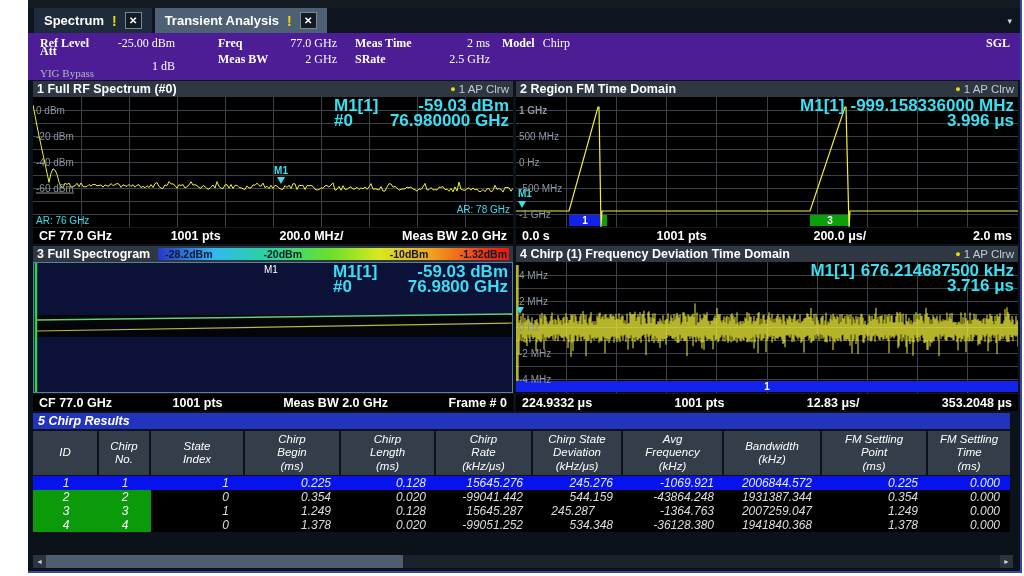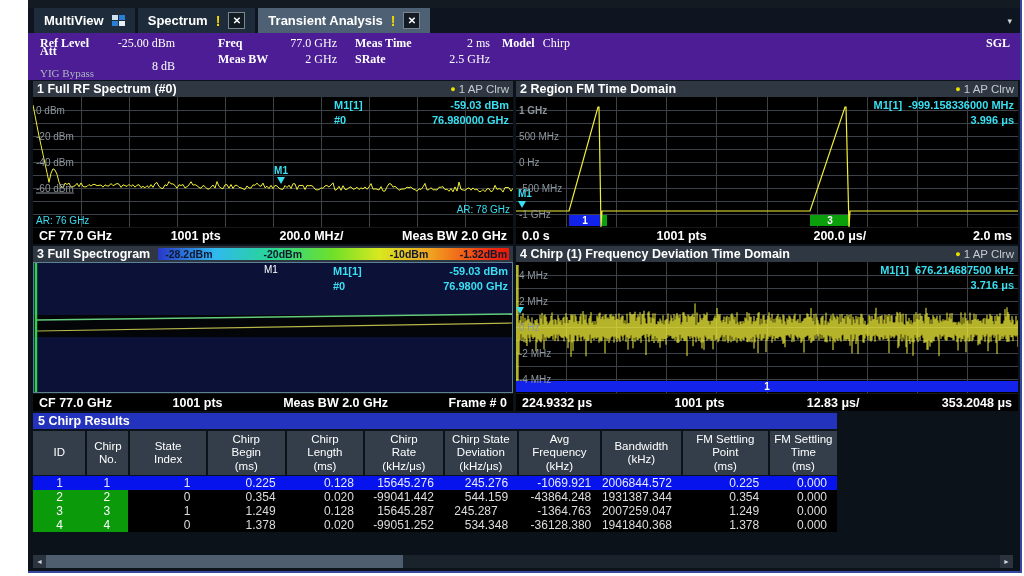--- a/index.html
+++ b/index.html
@@ -37,33 +37,33 @@
   .ptitle { height:16px; background:#2f3842; color:#fff; font-size:12.5px; font-weight:bold;
             display:flex; align-items:center; padding:0 4px; flex:0 0 16px; }
   .badge { margin-left:auto; font-weight:normal; font-size:11.5px; color:#c4cad0; display:flex; align-items:center; gap:3px; }
   .badge .dot { color:#e8e000; font-size:9px; }
   .pgraph { position:relative; flex:1; background:#000; overflow:hidden; }
   .pgraph svg { position:absolute; left:0; top:0; }
   .pfooter { height:17px; flex:0 0 17px; display:flex; justify-content:space-between; align-items:center;
              padding:0 6px; color:#fff; font-weight:bold; font-size:12.5px; background:#000;
              border-top:1px solid #16181a; white-space:pre; }
   .ylab { position:absolute; left:3px; transform:translateY(-50%); color:#8d959d; font-size:10px; white-space:pre; }
-  .mreadout { position:absolute; top:1px; right:4px; color:#39dff2; font-weight:bold; font-size:11px; }
+  .mreadout { position:absolute; top:1px; right:4px; color:#39dff2; font-weight:bold; font-size:17px; }
   .mrow { display:flex; justify-content:flex-end; line-height:15px; }
   .mreadout.twocol .mrow { width:175px; }
   .mreadout.twocol .mname { flex:0 0 52px; text-align:left; }
   .mreadout.twocol .mval { flex:1; text-align:right; }
   .mreadout.inline .mname { margin-right:6px; }
   .arlab { position:absolute; color:#39dff2; font-size:10px; }
   .colorbar { position:relative; flex:1; height:12px; margin-left:8px; align-self:center;
     background:linear-gradient(to right,#2838c8 0%,#30b8f0 16%,#28d890 33%,#70e028 50%,#d8e820 63%,#f0a020 78%,#f03010 94%,#e81808 100%); }
   .cblab { position:absolute; top:0; font-size:10.5px; font-weight:bold; color:#101830; line-height:12px; }
 
   
-  .results { margin:2px 0 0 5px; width:804px; }
+  .results { margin:2px 0 0 5px; width:977px;font-style:italic; }
   .rtitle { height:16px; background:#2433bd; color:#fff; font-weight:bold; font-size:12.5px;
             display:flex; align-items:center; padding:0 5px; }
   .rheader { display:flex; gap:2px; margin-top:2px; }
   .hcell { background:#333e4a; color:#fff; font-size:11.5px; line-height:13.5px; height:44px;
            display:flex; flex-direction:column; justify-content:center; text-align:center; }
   .rbody { margin-top:1px; }
   .trow { display:flex; height:14px; font-size:12px; line-height:14px; color:#dcdcdc; }
   .trow.sel { background:#0713ec; color:#e6e9ff; }
   .tcell { white-space:pre; overflow:hidden; }
   .tcell.center { text-align:center; }
@@ -79,29 +79,20 @@
   .sthumb { position:absolute; left:13px; top:0; width:357px; height:13px; background:#4e5e6f; }
 </style>
 </head>
 <body>
 
 <div class="page">
  <div class="app">
   <div class="topstrip"></div>
 
   <div class="tabbar" id="tabbar">
-    <div class="tab">
-          <span>MultiView</span>
-          <span class="mvicon">
-            <i style="background: rgb(207, 224, 238);"></i>
-            <i style="background: rgb(42, 127, 212);"></i>
-            <i style="background: rgb(42, 127, 212);"></i>
-            <i style="background: rgb(232, 240, 248);"></i>
-          </span>
-        </div>
         <div class="tab">
           <span>Spectrum</span>
           <span class="warn">!</span>
           <span class="closebox">✕</span>
         </div>
         <div class="tab active">
           <span>Transient Analysis</span>
           <span class="warn">!</span>
           <span class="closebox">✕</span>
         </div>
@@ -124,21 +115,21 @@
           </span>
           <span class="sgroup" style="margin-left: 12px;">
             <span class="glabel">Model</span>
             <span class="gval" style="flex: 0 0 auto; margin-left: 8px;">Chirp</span>
           </span>
           <span style="margin-left: auto; margin-right: 10px; font-weight: bold;">SGL</span>
         </div>
     <div class="srow" id="srow2">
           <span class="sgroup" style="margin-left: 12px; width: 135px; flex-direction: column;">
             <span class="glabel">Att</span>
-            <span class="gval">8 dB</span>
+            <span class="gval">1 dB</span>
           </span>
           <span class="sgroup" style="margin-left: 43px; width: 119px;">
             <span class="glabel">Meas BW</span>
             <span class="gval">2 GHz</span>
           </span>
           <span class="sgroup" style="margin-left: 18px; width: 135px;">
             <span class="glabel">SRate</span>
             <span class="gval">2.5 GHz</span>
           </span>
         </div>

